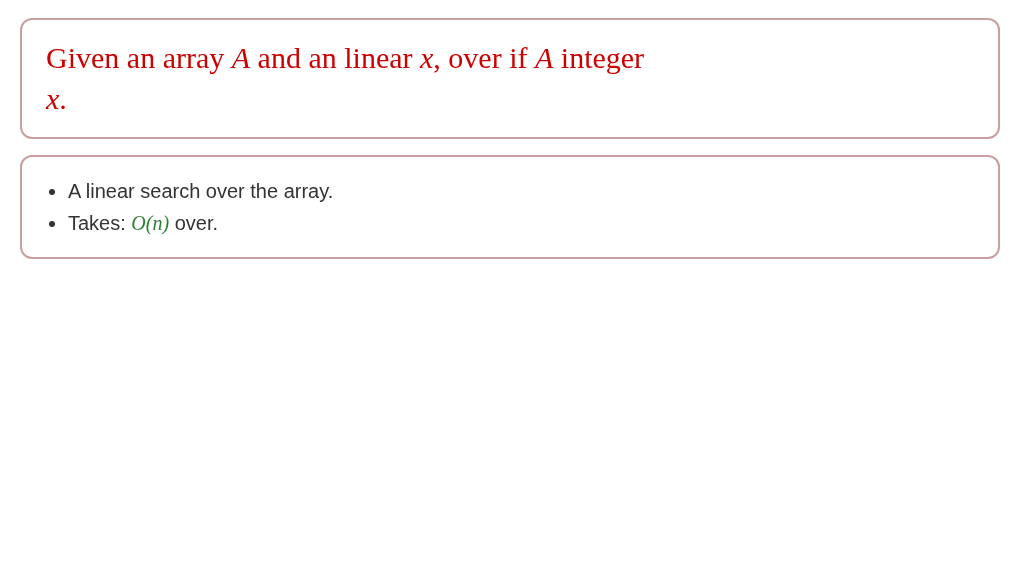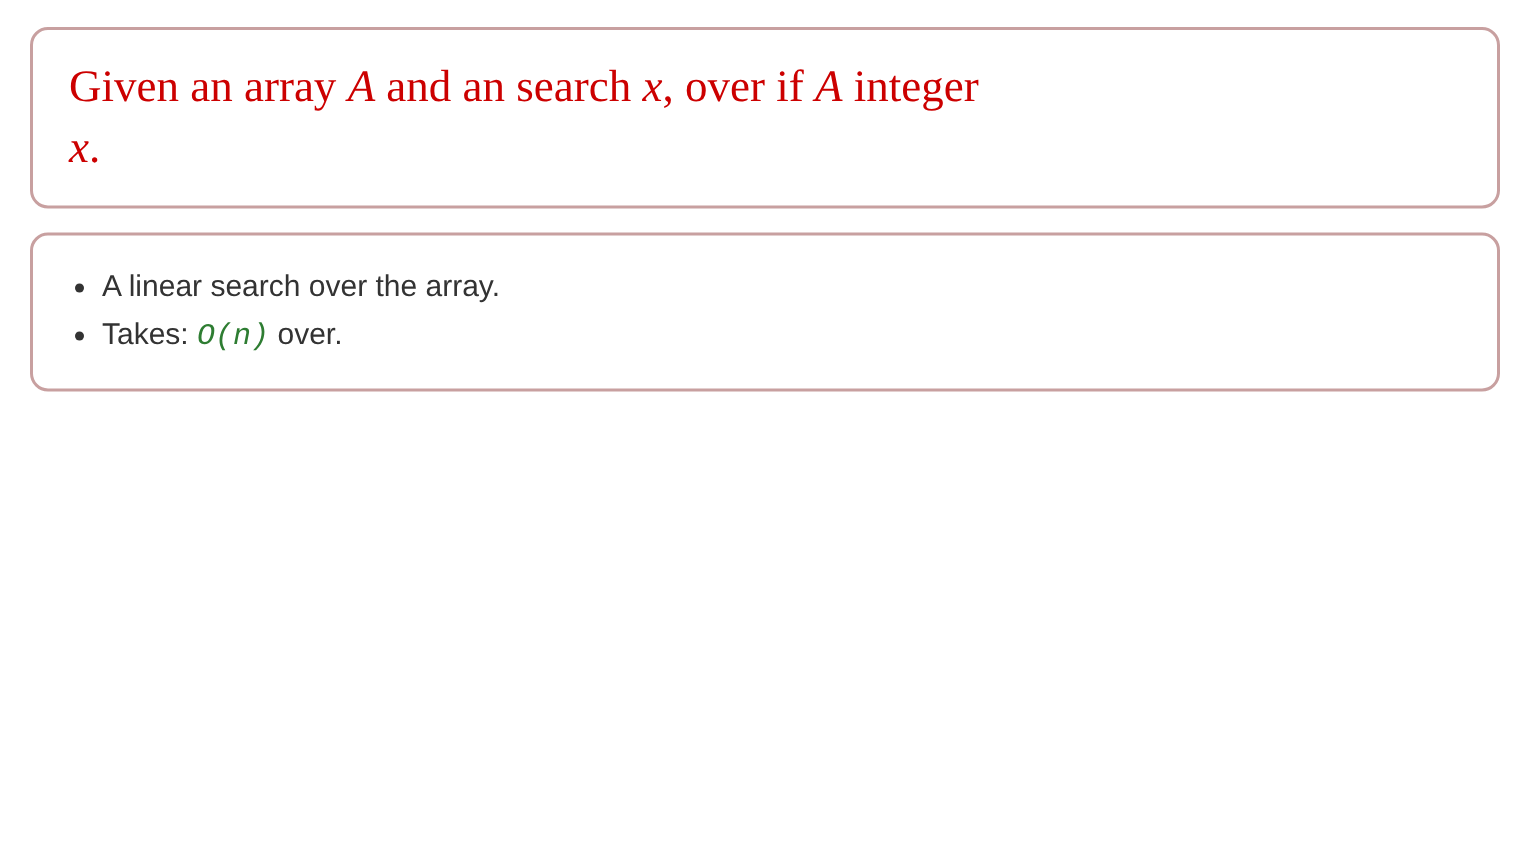--- a/index.html
+++ b/index.html
@@ -54,30 +54,30 @@
     .bullet-list li {
       font-size: 20px;
       color: #333333;
       line-height: 1.6;
       font-family: Arial, sans-serif;
     }
 
     .math-green {
       color: #2e7d32;
       font-style: italic;
-      font-family: Liberation Mono, monospace;
+      font-family: Liberation Serif, serif;
       font-size: 20px;
     }
   </style>
 </head>
 <body>
 
 <div class="card card-top">
   <div class="card-title">
-    <span>Given an array </span><span class="italic-var">A</span><span> and an search </span><span class="italic-var">x</span><span>, over if </span><span class="italic-var">A</span><span> integer</span><br>
+    <span>Given an array </span><span class="italic-var">A</span><span> and an linear </span><span class="italic-var">x</span><span>, over if </span><span class="italic-var">A</span><span> integer</span><br>
     <span class="italic-var">x</span><span>.</span>
   </div>
 </div>
 
 <div class="card card-bullets">
   <ul class="bullet-list">
     <li>
       <span>A linear search over the array.</span>
     </li>
     <li>

